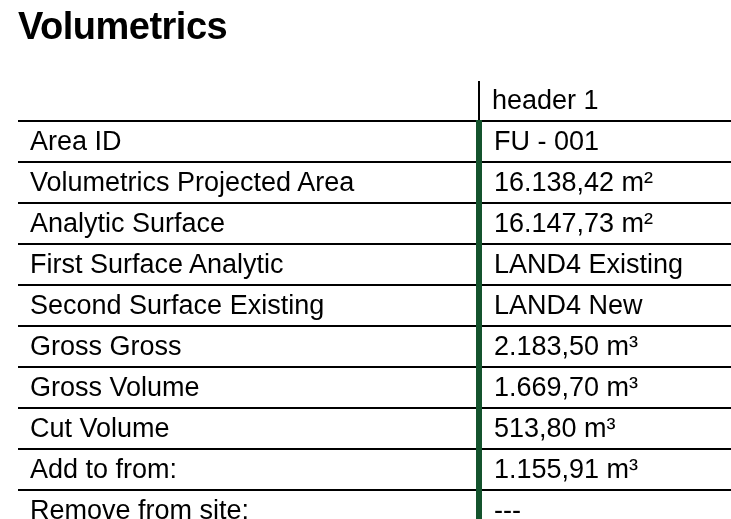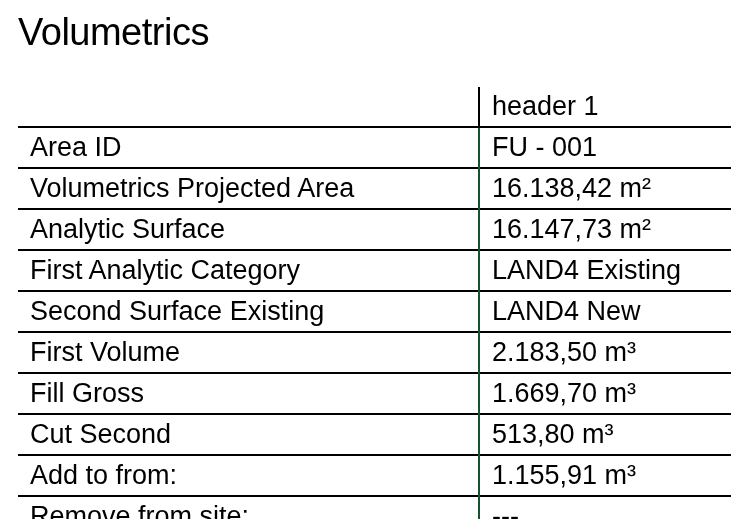--- a/index.html
+++ b/index.html
@@ -15,23 +15,23 @@
     overflow: hidden;
   }
   .page {
     position: relative;
     width: 731px;
     height: 519px;
     box-sizing: border-box;
   }
   .title {
     font-size: 38px;
-    font-weight: normal;
+    font-weight: bold;
     letter-spacing: -0.5px;
-    margin: 12px 0 0 18px;
+    margin: 6px 0 0 18px;
     line-height: 1.1;
   }
   .table-wrap {
     position: absolute;
     left: 18px;
     top: 75px;
     width: 700px;
   }
   table.vol {
     border-collapse: collapse;
@@ -41,21 +41,21 @@
   table.vol td {
     font-size: 27px;
     line-height: 1.0;
     padding: 6px 0 6px 12px;
     vertical-align: middle;
     white-space: nowrap;
     overflow: hidden;
   }
   td.label {
     width: 448px;
-    border-right: 2px solid #14532d;
+    border-right: 6px solid #14532d;
   }
   td.value {
     width: 252px;
   }
   tr.data td {
     border-top: 2px solid #000;
   }
   tr.header-row td.label {
     border-right: 2px solid #000;
     border-top: none;
@@ -87,37 +87,37 @@
         </tr>
         <tr class="data">
           <td class="label">Volumetrics Projected Area</td>
           <td class="value">16.138,42 m²</td>
         </tr>
         <tr class="data">
           <td class="label">Analytic Surface</td>
           <td class="value">16.147,73 m²</td>
         </tr>
         <tr class="data">
-          <td class="label">First Analytic Category</td>
+          <td class="label">First Surface Analytic</td>
           <td class="value">LAND4 Existing</td>
         </tr>
         <tr class="data">
           <td class="label">Second Surface Existing</td>
           <td class="value">LAND4 New</td>
         </tr>
         <tr class="data">
-          <td class="label">First Volume</td>
+          <td class="label">Gross Gross</td>
           <td class="value">2.183,50 m³</td>
         </tr>
         <tr class="data">
-          <td class="label">Fill Gross</td>
+          <td class="label">Gross Volume</td>
           <td class="value">1.669,70 m³</td>
         </tr>
         <tr class="data">
-          <td class="label">Cut Second</td>
+          <td class="label">Cut Volume</td>
           <td class="value">513,80 m³</td>
         </tr>
         <tr class="data">
           <td class="label">Add to from:</td>
           <td class="value">1.155,91 m³</td>
         </tr>
         <tr class="data last">
           <td class="label">Remove from site:</td>
           <td class="value">---</td>
         </tr>

